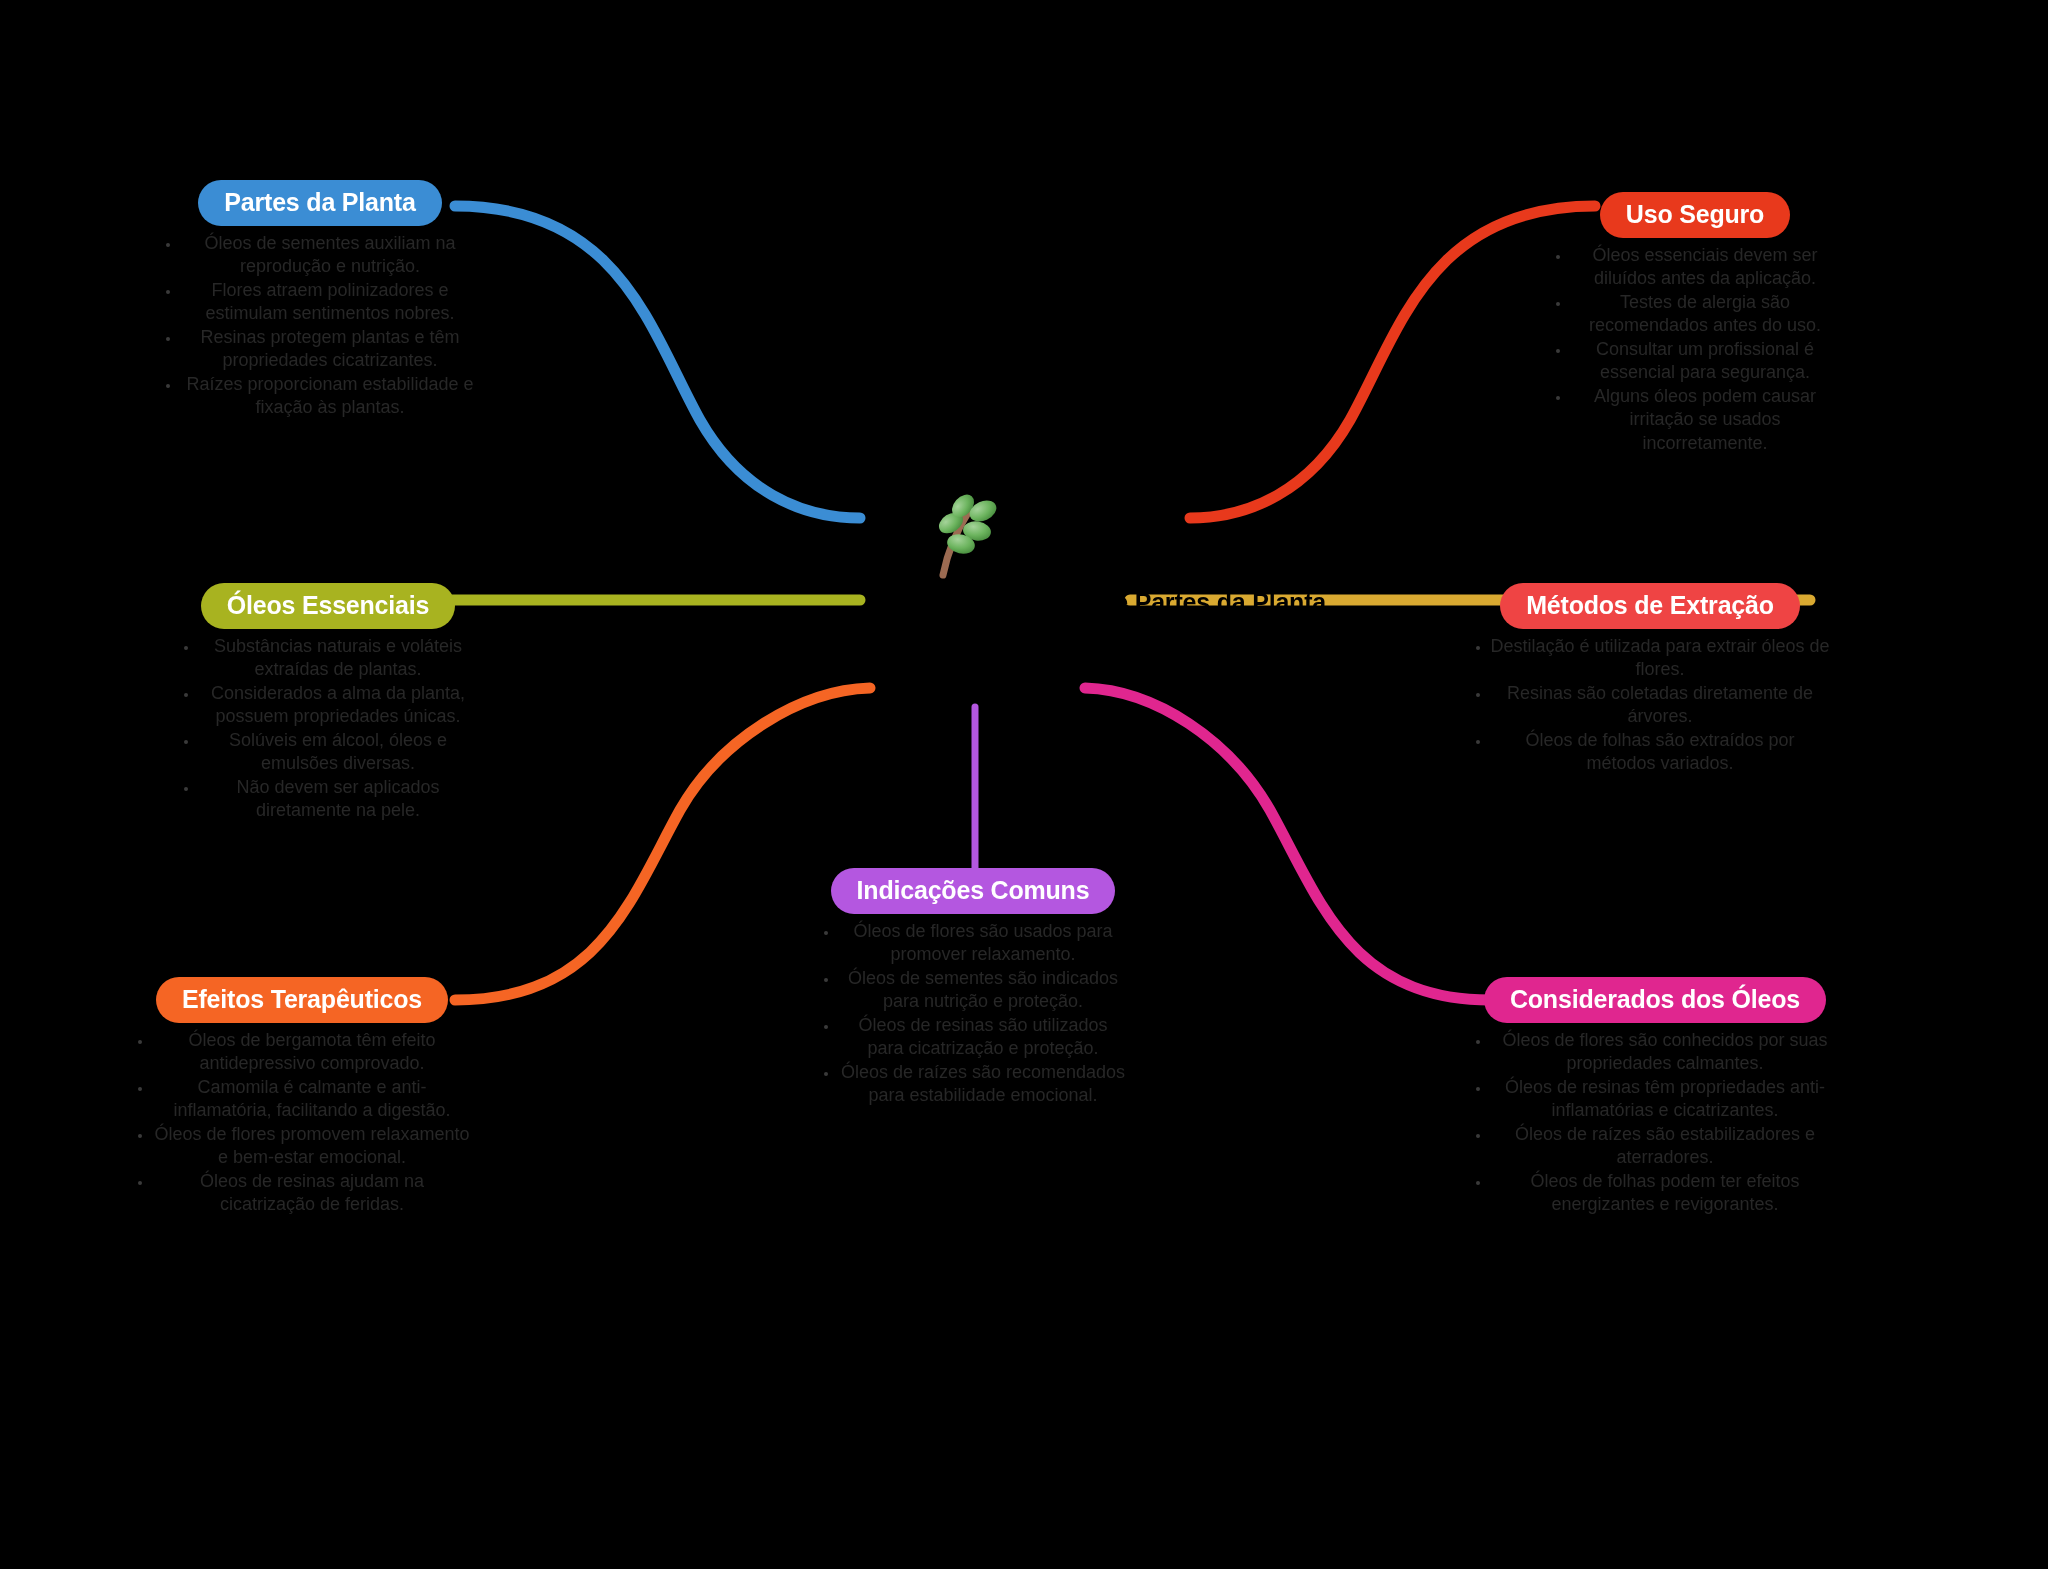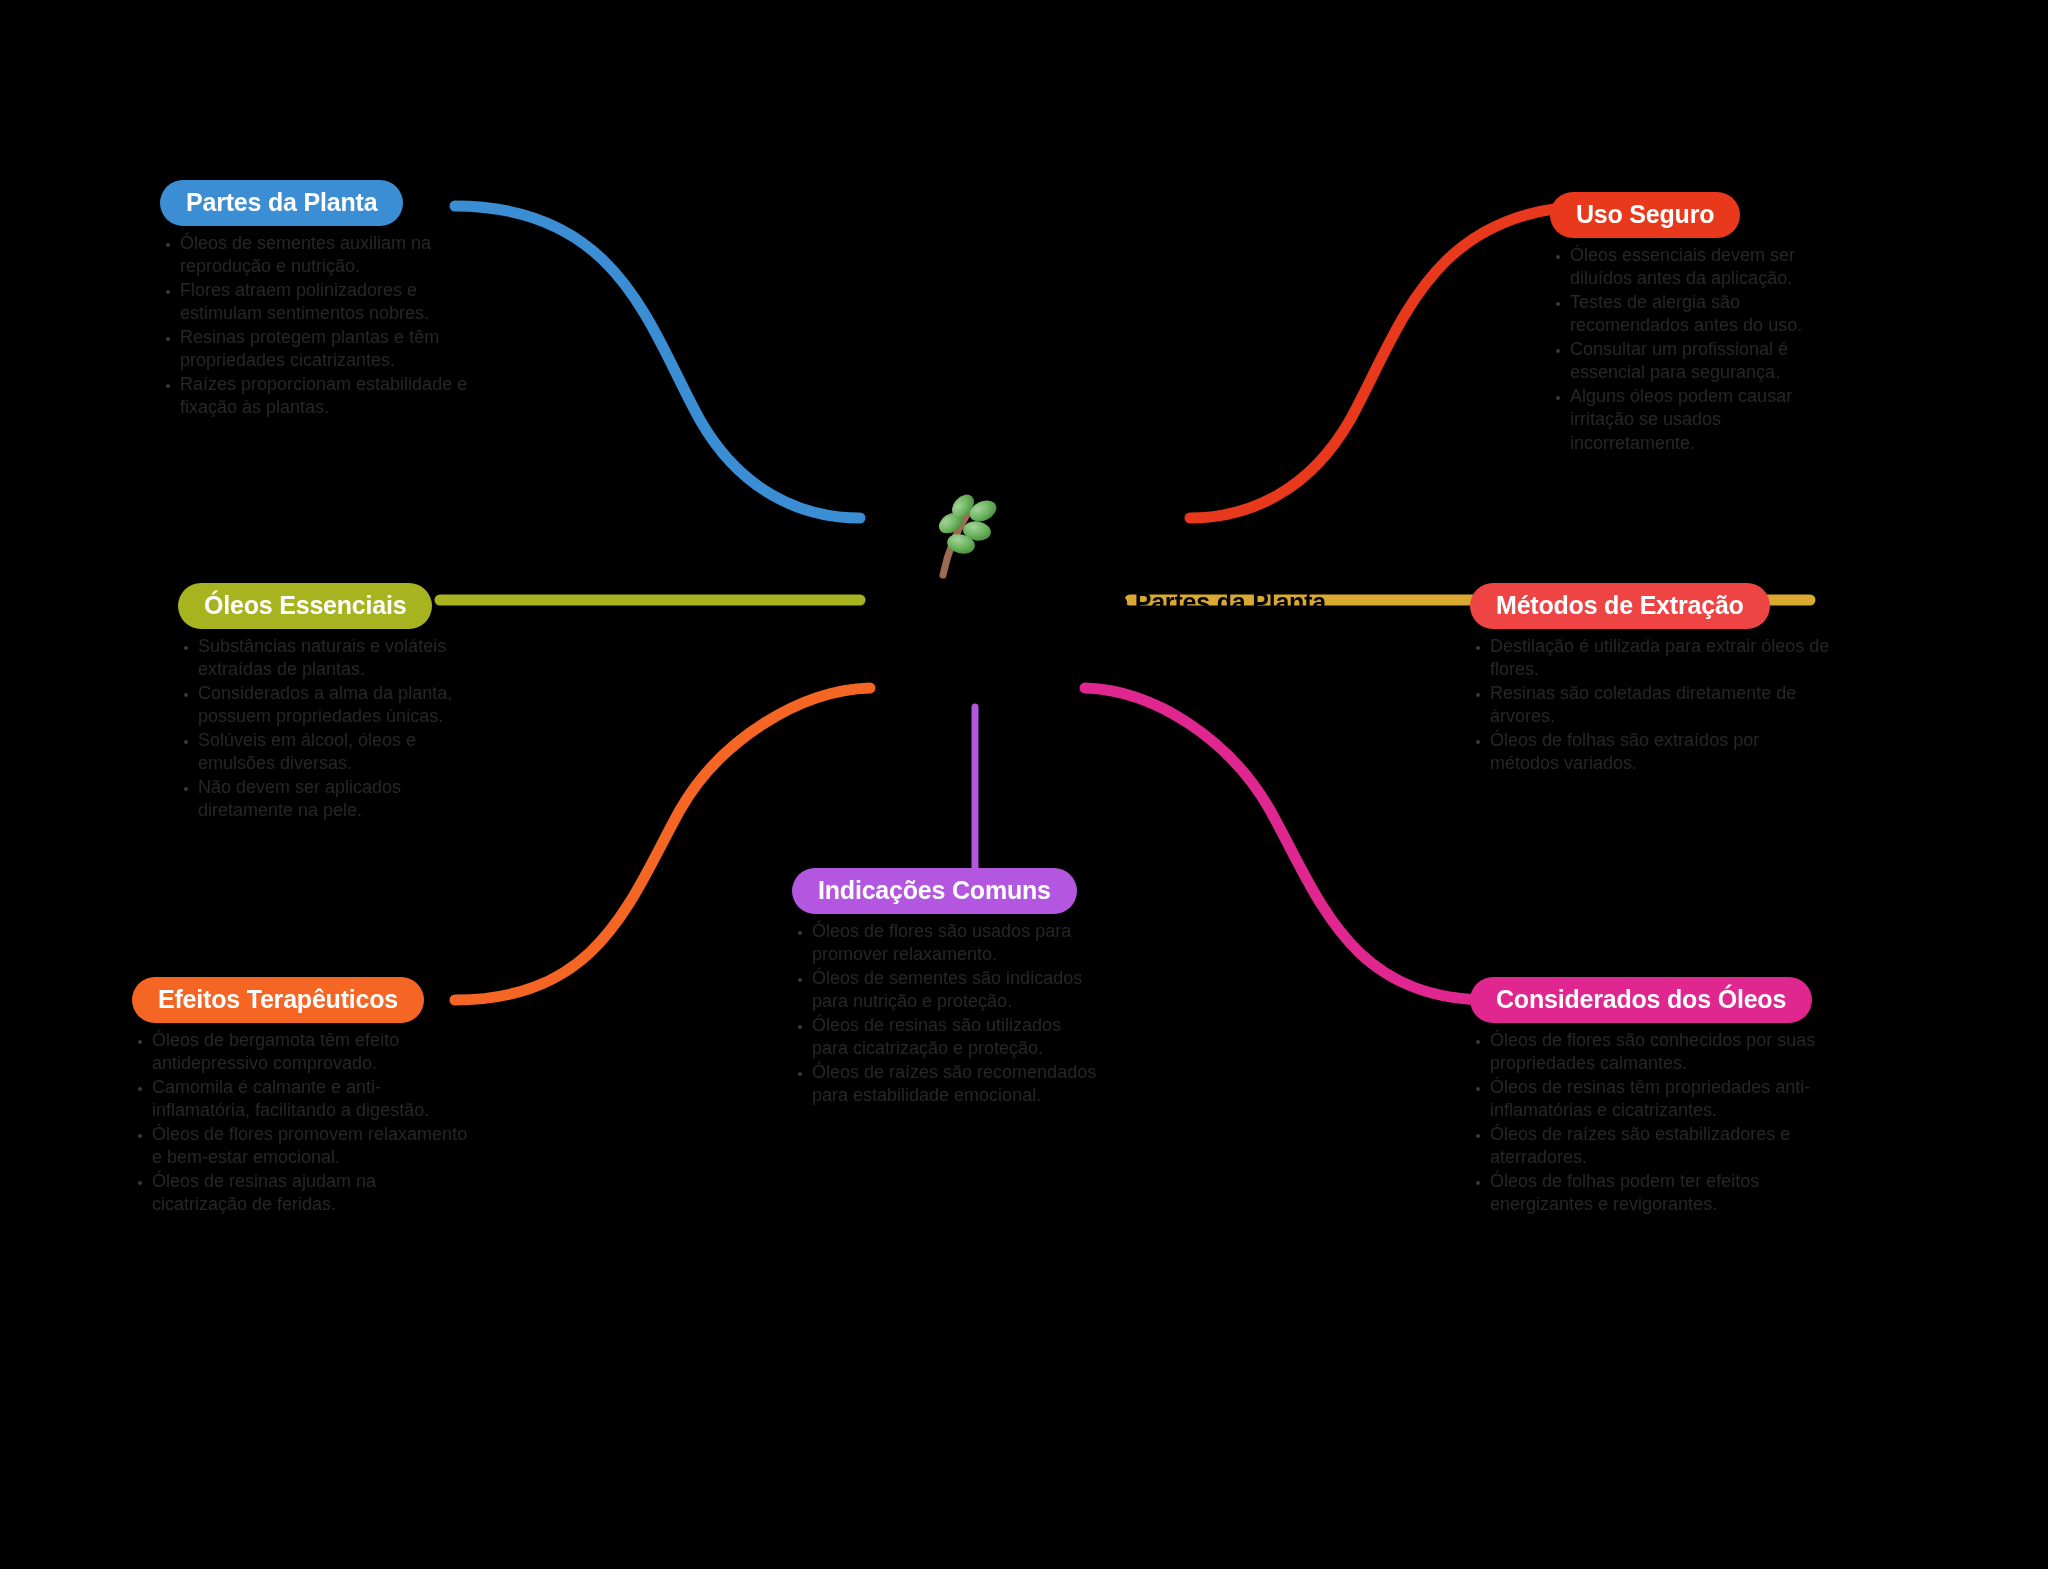--- a/index.html
+++ b/index.html
@@ -54,20 +54,21 @@
     color: #000000;
     font-size: 25px;
     font-weight: 700;
     white-space: nowrap;
     letter-spacing: -0.2px;
   }
 
   
   .node {
     position: absolute;
+    text-align: center;
   }
   .node-pill {
     display: inline-block;
     border-radius: 999px;
     padding: 9px 26px 11px 26px;
     color: #ffffff;
     font-size: 25px;
     font-weight: 700;
     letter-spacing: -0.2px;
     white-space: nowrap;
@@ -98,21 +99,21 @@
     background: #3a3a3a;
   }
 
   
   #node-partes        { left: 160px;  top: 180px;  width: 320px; }
   #node-essenciais    { left: 178px;  top: 583px;  width: 300px; }
   #node-terapeuticos  { left: 132px;  top: 977px;  width: 340px; }
   #node-uso-seguro    { left: 1550px; top: 178px;  width: 290px; margin-top: 14px; }
   #node-metodos       { left: 1470px; top: 583px;  width: 360px; }
   #node-propriedades  { left: 1470px; top: 977px;  width: 370px; }
-  #node-indicacoes    { left: 792px;  top: 868px;  width: 310px; }
+  #node-indicacoes    { left: 818px;  top: 868px;  width: 310px; }
 
   #node-terapeuticos .node-list li,
   #node-metodos .node-list li,
   #node-propriedades .node-list li,
   #node-uso-seguro .node-list li { }
 </style>
 </head>
 <body>
 
 <div id="canvas">

